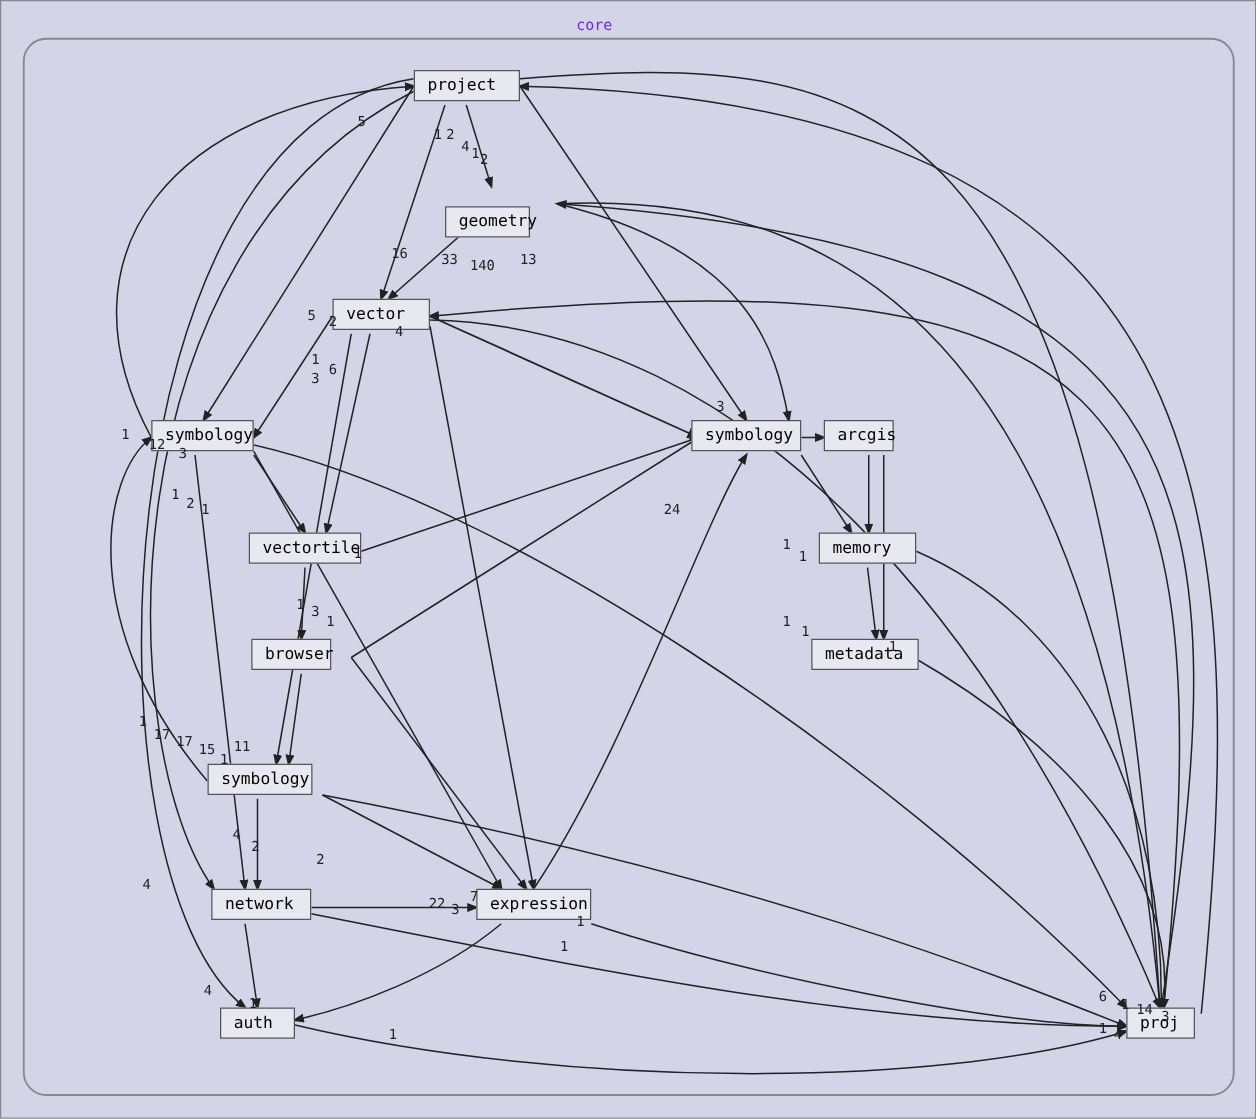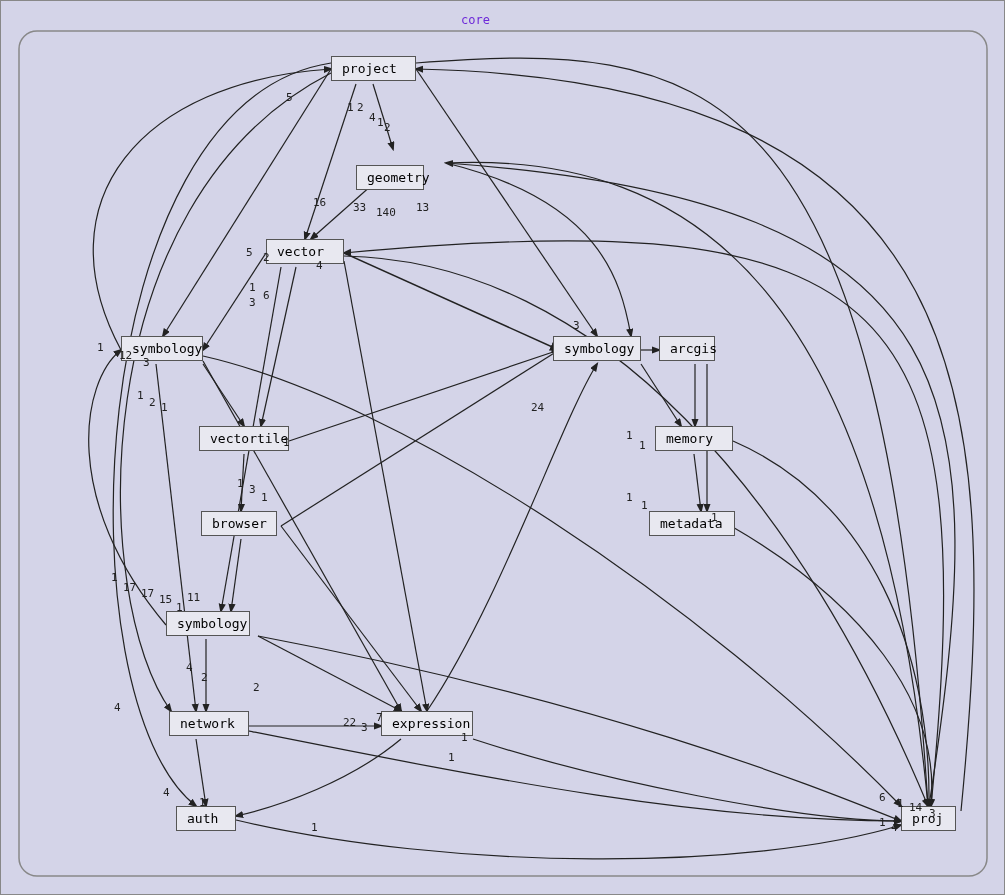--- a/index.html
+++ b/index.html
@@ -225,21 +225,21 @@
   </div>
   <div class="node-box" style="left:265px; top:238px; width:78px;">
     <span>vector</span>
   </div>
   <div class="node-box" style="left:120px; top:335px; width:82px;">
     <span>symbology</span>
   </div>
   <div class="node-box" style="left:198px; top:425px; width:90px;">
     <span>vectortile</span>
   </div>
-  <div class="node-box" style="left:200px; top:510px; width:76px;">
+  <div class="node-box" style="left:200px; top:510px; width:64px;">
     <span>browser</span>
   </div>
   <div class="node-box" style="left:165px; top:610px; width:84px;">
     <span>symbology</span>
   </div>
   <div class="node-box" style="left:168px; top:710px; width:80px;">
     <span>network</span>
   </div>
   <div class="node-box" style="left:380px; top:710px; width:92px;">
     <span>expression</span>

